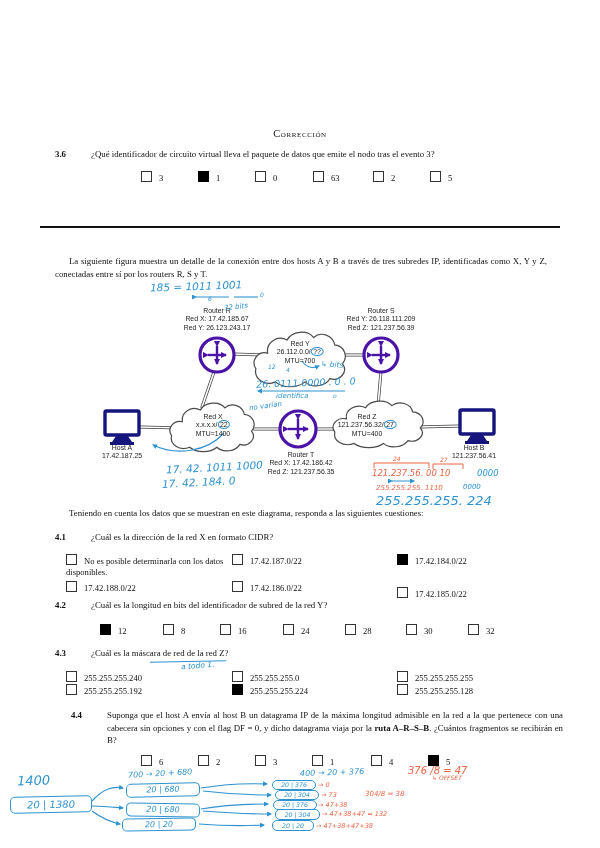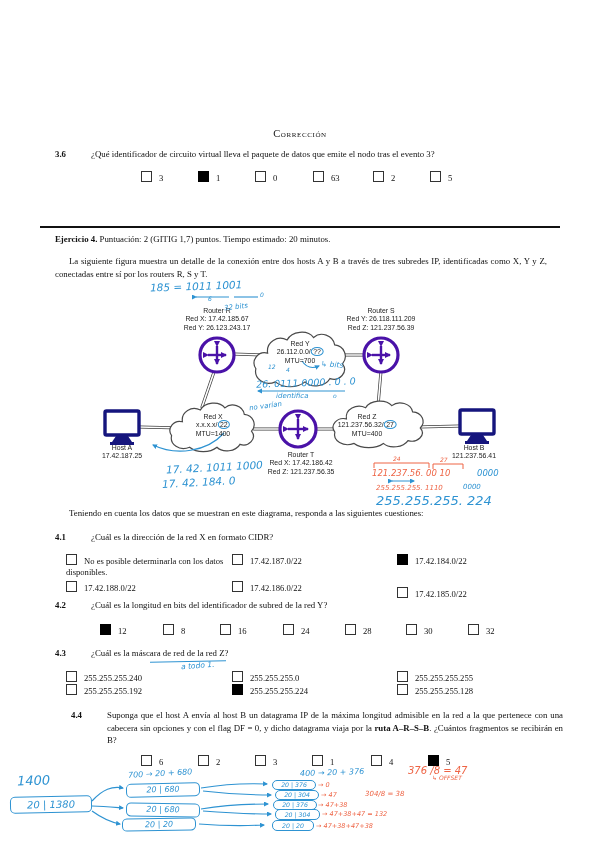--- a/index.html
+++ b/index.html
@@ -147,23 +147,20 @@
 
   <span class="opt" style="top:171px;left:141px;"><span class="cb"></span><span>3</span></span>
   <span class="opt" style="top:171px;left:198px;"><span class="cb filled"></span><span>1</span></span>
   <span class="opt" style="top:171px;left:255px;"><span class="cb"></span><span>0</span></span>
   <span class="opt" style="top:171px;left:313px;"><span class="cb"></span><span>63</span></span>
   <span class="opt" style="top:171px;left:373px;"><span class="cb"></span><span>2</span></span>
   <span class="opt" style="top:171px;left:430px;"><span class="cb"></span><span>5</span></span>
 
   <div class="abs rule" style="top:226px;left:40px;width:520px;"></div>
 
-  <div class="abs print" style="top:233px;left:55px;width:492px;">
-    <b>Ejercicio 4.</b><span> Puntuación: 2 (GITIG 1,7) puntos. Tiempo estimado: 20 minutos.</span>
-  </div>
   <div class="abs print just indent" style="top:255px;left:55px;width:492px;">La siguiente figura muestra un detalle de la conexión entre dos hosts A y B a través de tres subredes IP, identificadas como X, Y y Z, conectadas entre sí por los routers R, S y T.</div>
 
   <div class="dlab" style="left:217px;top:307px;">
     <div>Router R</div>
     <div>Red X: 17.42.185.67</div>
     <div>Red Y: 26.123.243.17</div>
   </div>
   <div class="dlab" style="left:381px;top:307px;">
     <div>Router S</div>
     <div>Red Y: 26.118.111.209</div>
@@ -277,21 +274,21 @@
   <div class="hwbox" style="left:122px;top:818px;width:72px;height:11px;font-size:8px;line-height:11px;transform:rotate(-1deg);">20 | 20</div>
 
   <span class="hw" style="left:300px;top:768px;font-size:8px;transform:rotate(-2deg);">400 → 20 + 376</span>
   <div class="hwbox" style="left:272px;top:780px;width:42px;height:8px;font-size:6.2px;line-height:8px;">20 | 376</div>
   <div class="hwbox" style="left:275px;top:790px;width:42px;height:8px;font-size:6.2px;line-height:8px;">20 | 304</div>
   <div class="hwbox" style="left:273px;top:800px;width:42px;height:8px;font-size:6.2px;line-height:8px;">20 | 376</div>
   <div class="hwbox" style="left:275px;top:809px;width:43px;height:9px;font-size:6.2px;line-height:9px;">20 | 304</div>
   <div class="hwbox" style="left:272px;top:820px;width:40px;height:9px;font-size:6.2px;line-height:9px;">20 | 20</div>
 
   <span class="hw hw-red" style="left:318px;top:781px;font-size:6.5px;">→ 0</span>
-  <span class="hw hw-red" style="left:321px;top:791px;font-size:6.5px;">→ 47</span>
+  <span class="hw hw-red" style="left:321px;top:791px;font-size:6.5px;">→ 73</span>
   <span class="hw hw-red" style="left:318px;top:801px;font-size:6.5px;">→ 47+38</span>
   <span class="hw hw-red" style="left:322px;top:810px;font-size:6.5px;">→ 47+38+47 = 132</span>
   <span class="hw hw-red" style="left:316px;top:822px;font-size:6.5px;">→ 47+38+47+38</span>
 
   <span class="hw hw-red" style="left:365px;top:790px;font-size:7px;">304/8 = 38</span>
   <span class="hw hw-red" style="left:408px;top:765px;font-size:10px;">376 /8 = 47</span>
   <span class="hw hw-red" style="left:432px;top:774px;font-size:6px;">↳ OFFSET</span>
 
 </div>
 

